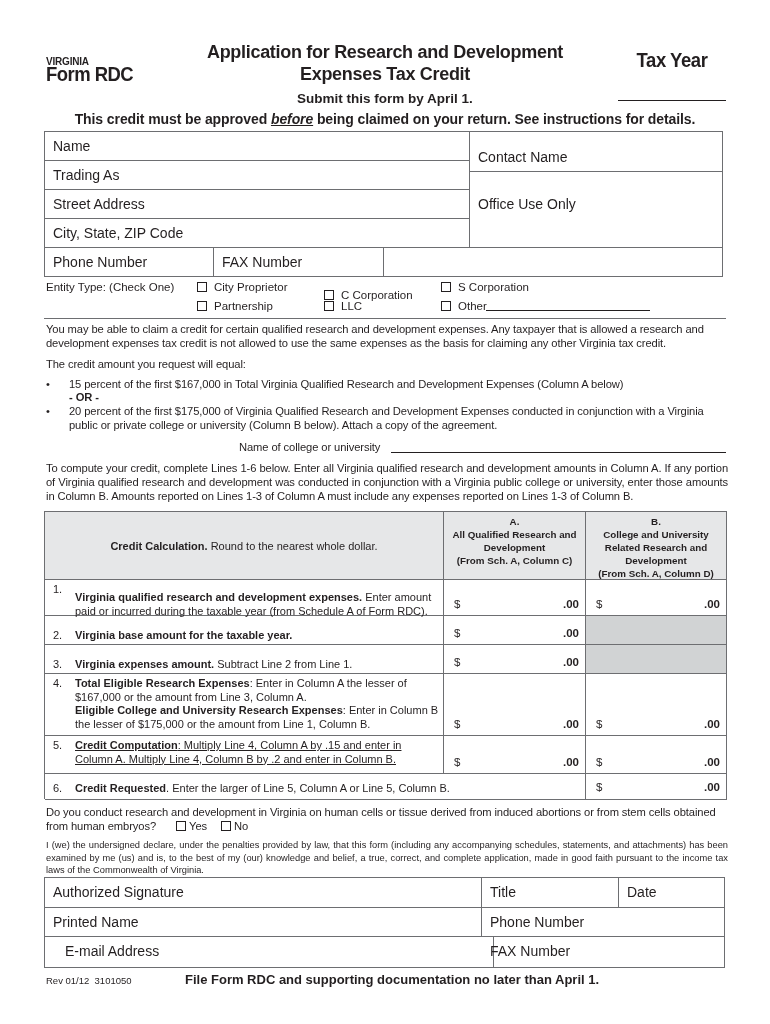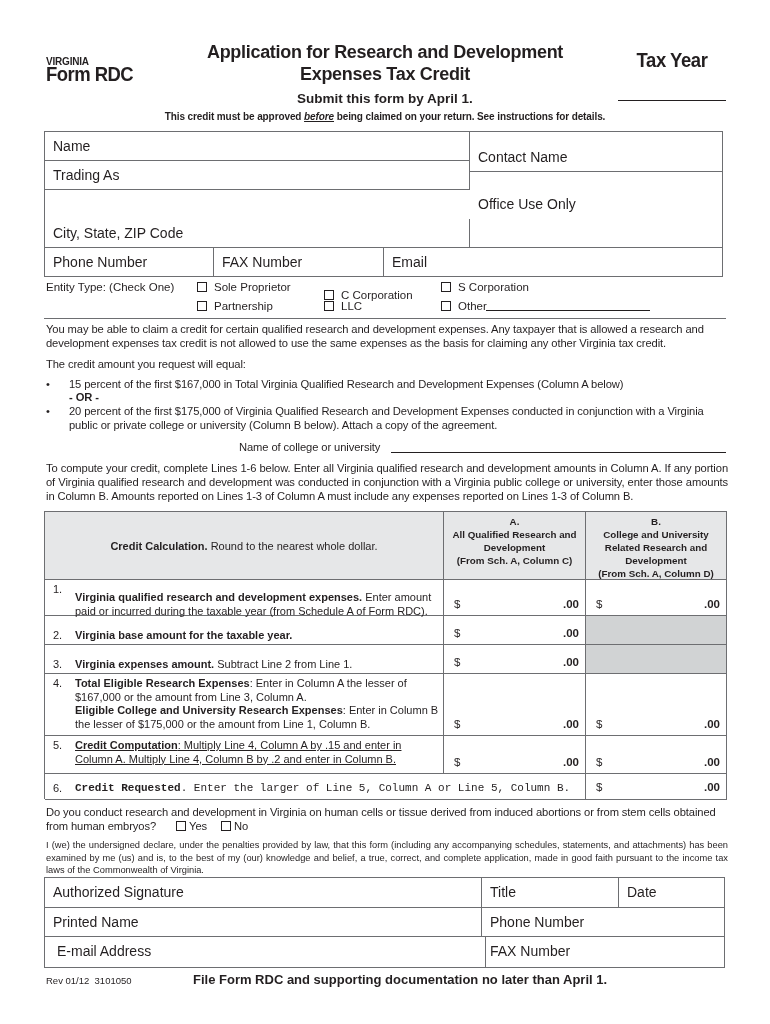--- a/index.html
+++ b/index.html
@@ -8,21 +8,21 @@
   .abs { position: absolute; }
 
   
   .state { left: 46px; top: 56px; font-size: 10px; font-weight: bold; letter-spacing: -0.2px; }
   .formname { left: 46px; top: 62px; font-size: 21px; font-weight: bold; letter-spacing: -0.6px; transform: scaleX(0.88); transform-origin: left; }
   .title1 { left: 190px; top: 42px; width: 390px; text-align: center; font-size: 18px; font-weight: bold; letter-spacing: -0.3px; }
   .title2 { left: 190px; top: 64px; width: 390px; text-align: center; font-size: 18px; font-weight: bold; letter-spacing: -0.3px; }
   .taxyear { left: 618px; top: 48px; width: 108px; text-align: center; font-size: 21px; font-weight: bold; letter-spacing: -0.5px; transform: scaleX(0.88); }
   .taxyear-line { left: 618px; top: 99px; width: 108px; border-bottom: 1.5px solid #231f20; height: 2px; }
   .submit { left: 190px; top: 91px; width: 390px; text-align: center; font-size: 13.5px; font-weight: bold; }
-  .approve { left: 40px; top: 111px; width: 690px; text-align: center; font-size: 10px; font-weight: bold; letter-spacing: -0.1px; }
+  .approve { left: 40px; top: 111px; width: 690px; text-align: center; font-size: 14px; font-weight: bold; letter-spacing: -0.1px; }
   .approve u { font-style: italic; }
 
   
   .box { border: 1px solid #6d6e71; }
   .cell { position: absolute; border-right: 1px solid #6d6e71; border-bottom: 1px solid #6d6e71; }
   .lbl { font-size: 14px; padding: 6px 0 0 8px; color: #231f20; }
 
   
   .ent { font-size: 11.5px; }
   .chk { display: inline-block; width: 10px; height: 10px; border: 1px solid #231f20; vertical-align: -1px; margin-right: 7px; background: #fff; }
@@ -34,21 +34,21 @@
   
   .gray { background: #e6e7e8; }
   .dgray { background: #d1d3d4; }
   .tcell { position: absolute; border-right: 1px solid #6d6e71; border-bottom: 1px solid #6d6e71; }
   .hdr { font-size: 9.8px; font-weight: bold; text-align: center; line-height: 13px; }
   .rowtxt { font-size: 11px; line-height: 13.5px; }
   .num { position: absolute; left: 8px; width: 20px; }
   .rtext { position: absolute; left: 30px; }
   .dollar { position: absolute; left: 10px; font-size: 11.5px; }
   .cents { position: absolute; right: 6px; font-size: 11.5px; font-weight: bold; }
-  .foot { font-size: 13.5px; font-weight: bold; margin-left: 8px; }
+  .foot { font-size: 13.5px; font-weight: bold; }
 </style>
 </head>
 <body>
 
 <div class="abs state">VIRGINIA</div>
 <div class="abs formname">Form RDC</div>
 <div class="abs title1">Application for Research and Development</div>
 <div class="abs title2">Expenses Tax Credit</div>
 <div class="abs taxyear">Tax Year</div>
 <div class="abs taxyear-line"></div>
@@ -58,39 +58,39 @@
 <div class="abs box" style="left:44px; top:131px; width:679px; height:146px;">
   <div class="cell" style="left:0; top:0; width:425px; height:29px;">
       <div class="lbl">Name</div>
     </div>
   <div class="cell" style="left:0; top:29px; width:425px; height:29px;">
       <div class="lbl">Trading As</div>
     </div>
   <div class="cell" style="left:425px; top:11px; width:252px; height:29px; border-right:none;">
       <div class="lbl">Contact Name</div>
     </div>
+  <div class="cell" style="left:0; top:58px; width:425px; height:29px;">
+      <div class="lbl">Street Address</div>
+    </div>
   <div class="cell" style="left:425px; top:58px; width:252px; height:58px; border-right:none;">
       <div class="lbl">Office Use Only</div>
     </div>
   <div class="cell" style="left:0; top:87px; width:425px; height:29px;">
       <div class="lbl">City, State, ZIP Code</div>
     </div>
   <div class="cell" style="left:0; top:116px; width:169px; height:29px; border-bottom:none;">
       <div class="lbl">Phone Number</div>
     </div>
   <div class="cell" style="left:169px; top:116px; width:170px; height:29px; border-bottom:none;">
       <div class="lbl">FAX Number</div>
     </div>
-  <div class="cell" style="left:339px; top:116px; width:338px; height:29px; border-bottom:none; border-right:none;">
-      <div class="lbl">Email</div>
-    </div>
 </div>
 
 <div class="abs ent" style="left:46px; top:281px;">Entity Type: (Check One)</div>
-<div class="abs ent" style="left:197px; top:281px;"><span class="chk"></span><span>Sole Proprietor</span></div>
+<div class="abs ent" style="left:197px; top:281px;"><span class="chk"></span><span>City Proprietor</span></div>
 <div class="abs ent" style="left:324px; top:289px;"><span class="chk"></span><span>C Corporation</span></div>
 <div class="abs ent" style="left:441px; top:281px;"><span class="chk"></span><span>S Corporation</span></div>
 <div class="abs ent" style="left:197px; top:300px;text-align:center;"><span class="chk"></span><span>Partnership</span></div>
 <div class="abs ent" style="left:324px; top:300px;"><span class="chk"></span><span>LLC</span></div>
 <div class="abs ent" style="left:441px; top:300px;"><span class="chk"></span><span>Other</span></div>
 <div class="abs" style="left:486px; top:310px; width:164px; border-bottom:1px solid #231f20;"></div>
 <div class="abs hr" style="left:44px; top:318px; width:682px;"></div>
 
 <div class="abs para" style="left:46px; top:322px; width:682px;">You may be able to claim a credit for certain qualified research and development expenses. Any taxpayer that is allowed a research and development expenses tax credit is not allowed to use the same expenses as the basis for claiming any other Virginia tax credit.</div>
 <div class="abs para" style="left:46px; top:357px;">The credit amount you request will equal:</div>
@@ -176,21 +176,21 @@
       <span class="dollar" style="top:20px;">$</span>
       <span class="cents" style="top:20px;">.00</span>
     </div>
   <div class="tcell" style="left:541px; top:224px; width:141px; height:38px;">
       <span class="dollar" style="top:20px;">$</span>
       <span class="cents" style="top:20px;">.00</span>
     </div>
 
   <div class="tcell rowtxt" style="left:0; top:262px; width:541px; height:26px;">
     <span class="num" style="top:8px;">6.</span>
-    <span class="rtext" style="top:8px;font-family:Liberation Mono, monospace;"><b>Credit Requested</b><span>. Enter the larger of Line 5, Column A or Line 5, Column B.</span></span>
+    <span class="rtext" style="top:8px;"><b>Credit Requested</b><span>. Enter the larger of Line 5, Column A or Line 5, Column B.</span></span>
   </div>
   <div class="tcell" style="left:541px; top:262px; width:141px; height:26px;">
       <span class="dollar" style="top:7px;">$</span>
       <span class="cents" style="top:7px;">.00</span>
     </div>
 </div>
 
 <div class="abs para" style="left:46px; top:805px; width:682px;">
   <span>Do you conduct research and development in Virginia on human cells or tissue derived from induced abortions or from stem cells obtained from human embryos?</span>
   <span style="display:inline-block; width:14px;"></span>
@@ -210,21 +210,21 @@
     </div>
   <div class="cell" style="left:574px; top:0; width:105px; height:30px; border-right:none;">
       <div class="lbl">Date</div>
     </div>
   <div class="cell" style="left:0; top:30px; width:437px; height:29px;">
       <div class="lbl">Printed Name</div>
     </div>
   <div class="cell" style="left:437px; top:30px; width:242px; height:29px; border-right:none;">
       <div class="lbl">Phone Number</div>
     </div>
-  <div class="cell" style="left:4px; top:59px; width:437px; height:30px; border-bottom:none;">
+  <div class="cell" style="left:12px; top:59px; width:437px; height:30px; border-bottom:none;">
       <div class="lbl">E-mail Address</div>
     </div>
   <div class="cell" style="left:437px; top:59px; width:242px; height:30px; border-bottom:none; border-right:none;">
       <div class="lbl">FAX Number</div>
     </div>
 </div>
 
 <div class="abs" style="left:46px; top:975px; font-size:9.5px; white-space:pre;">Rev 01/12  3101050</div>
 <div class="abs foot" style="left:185px; top:972px; font-size:13px;">File Form RDC and supporting documentation no later than April 1.</div>
 

